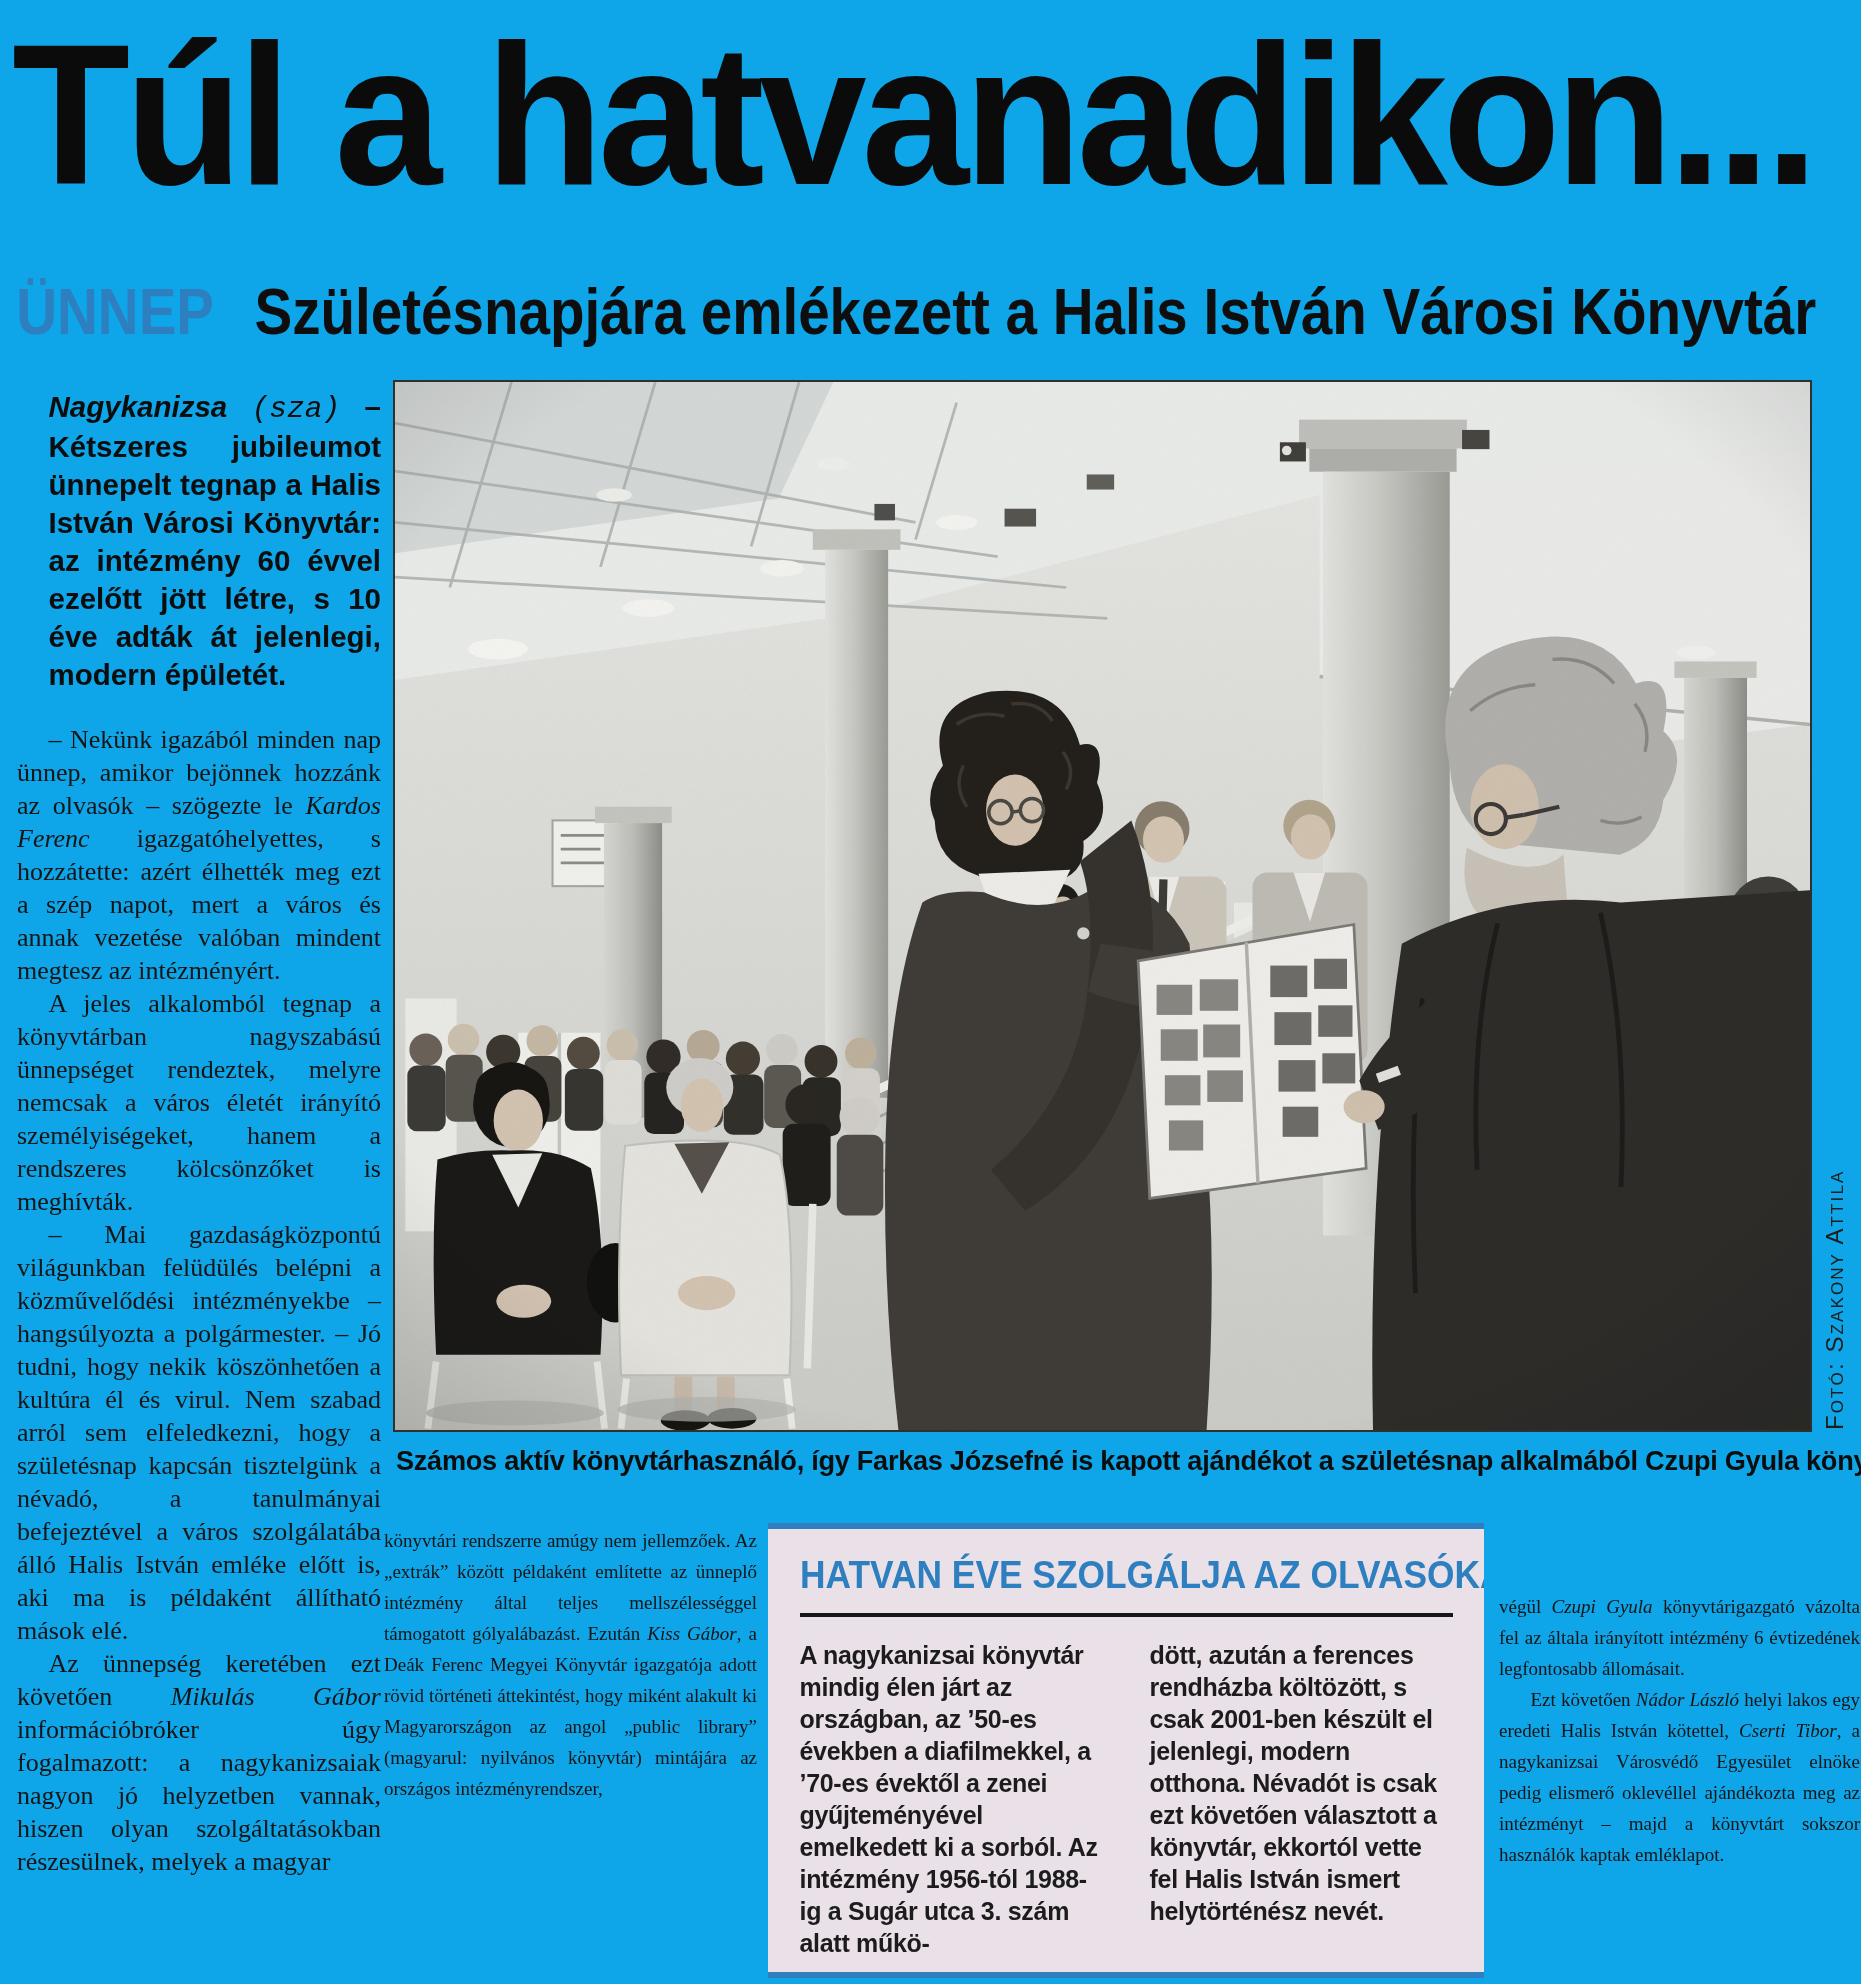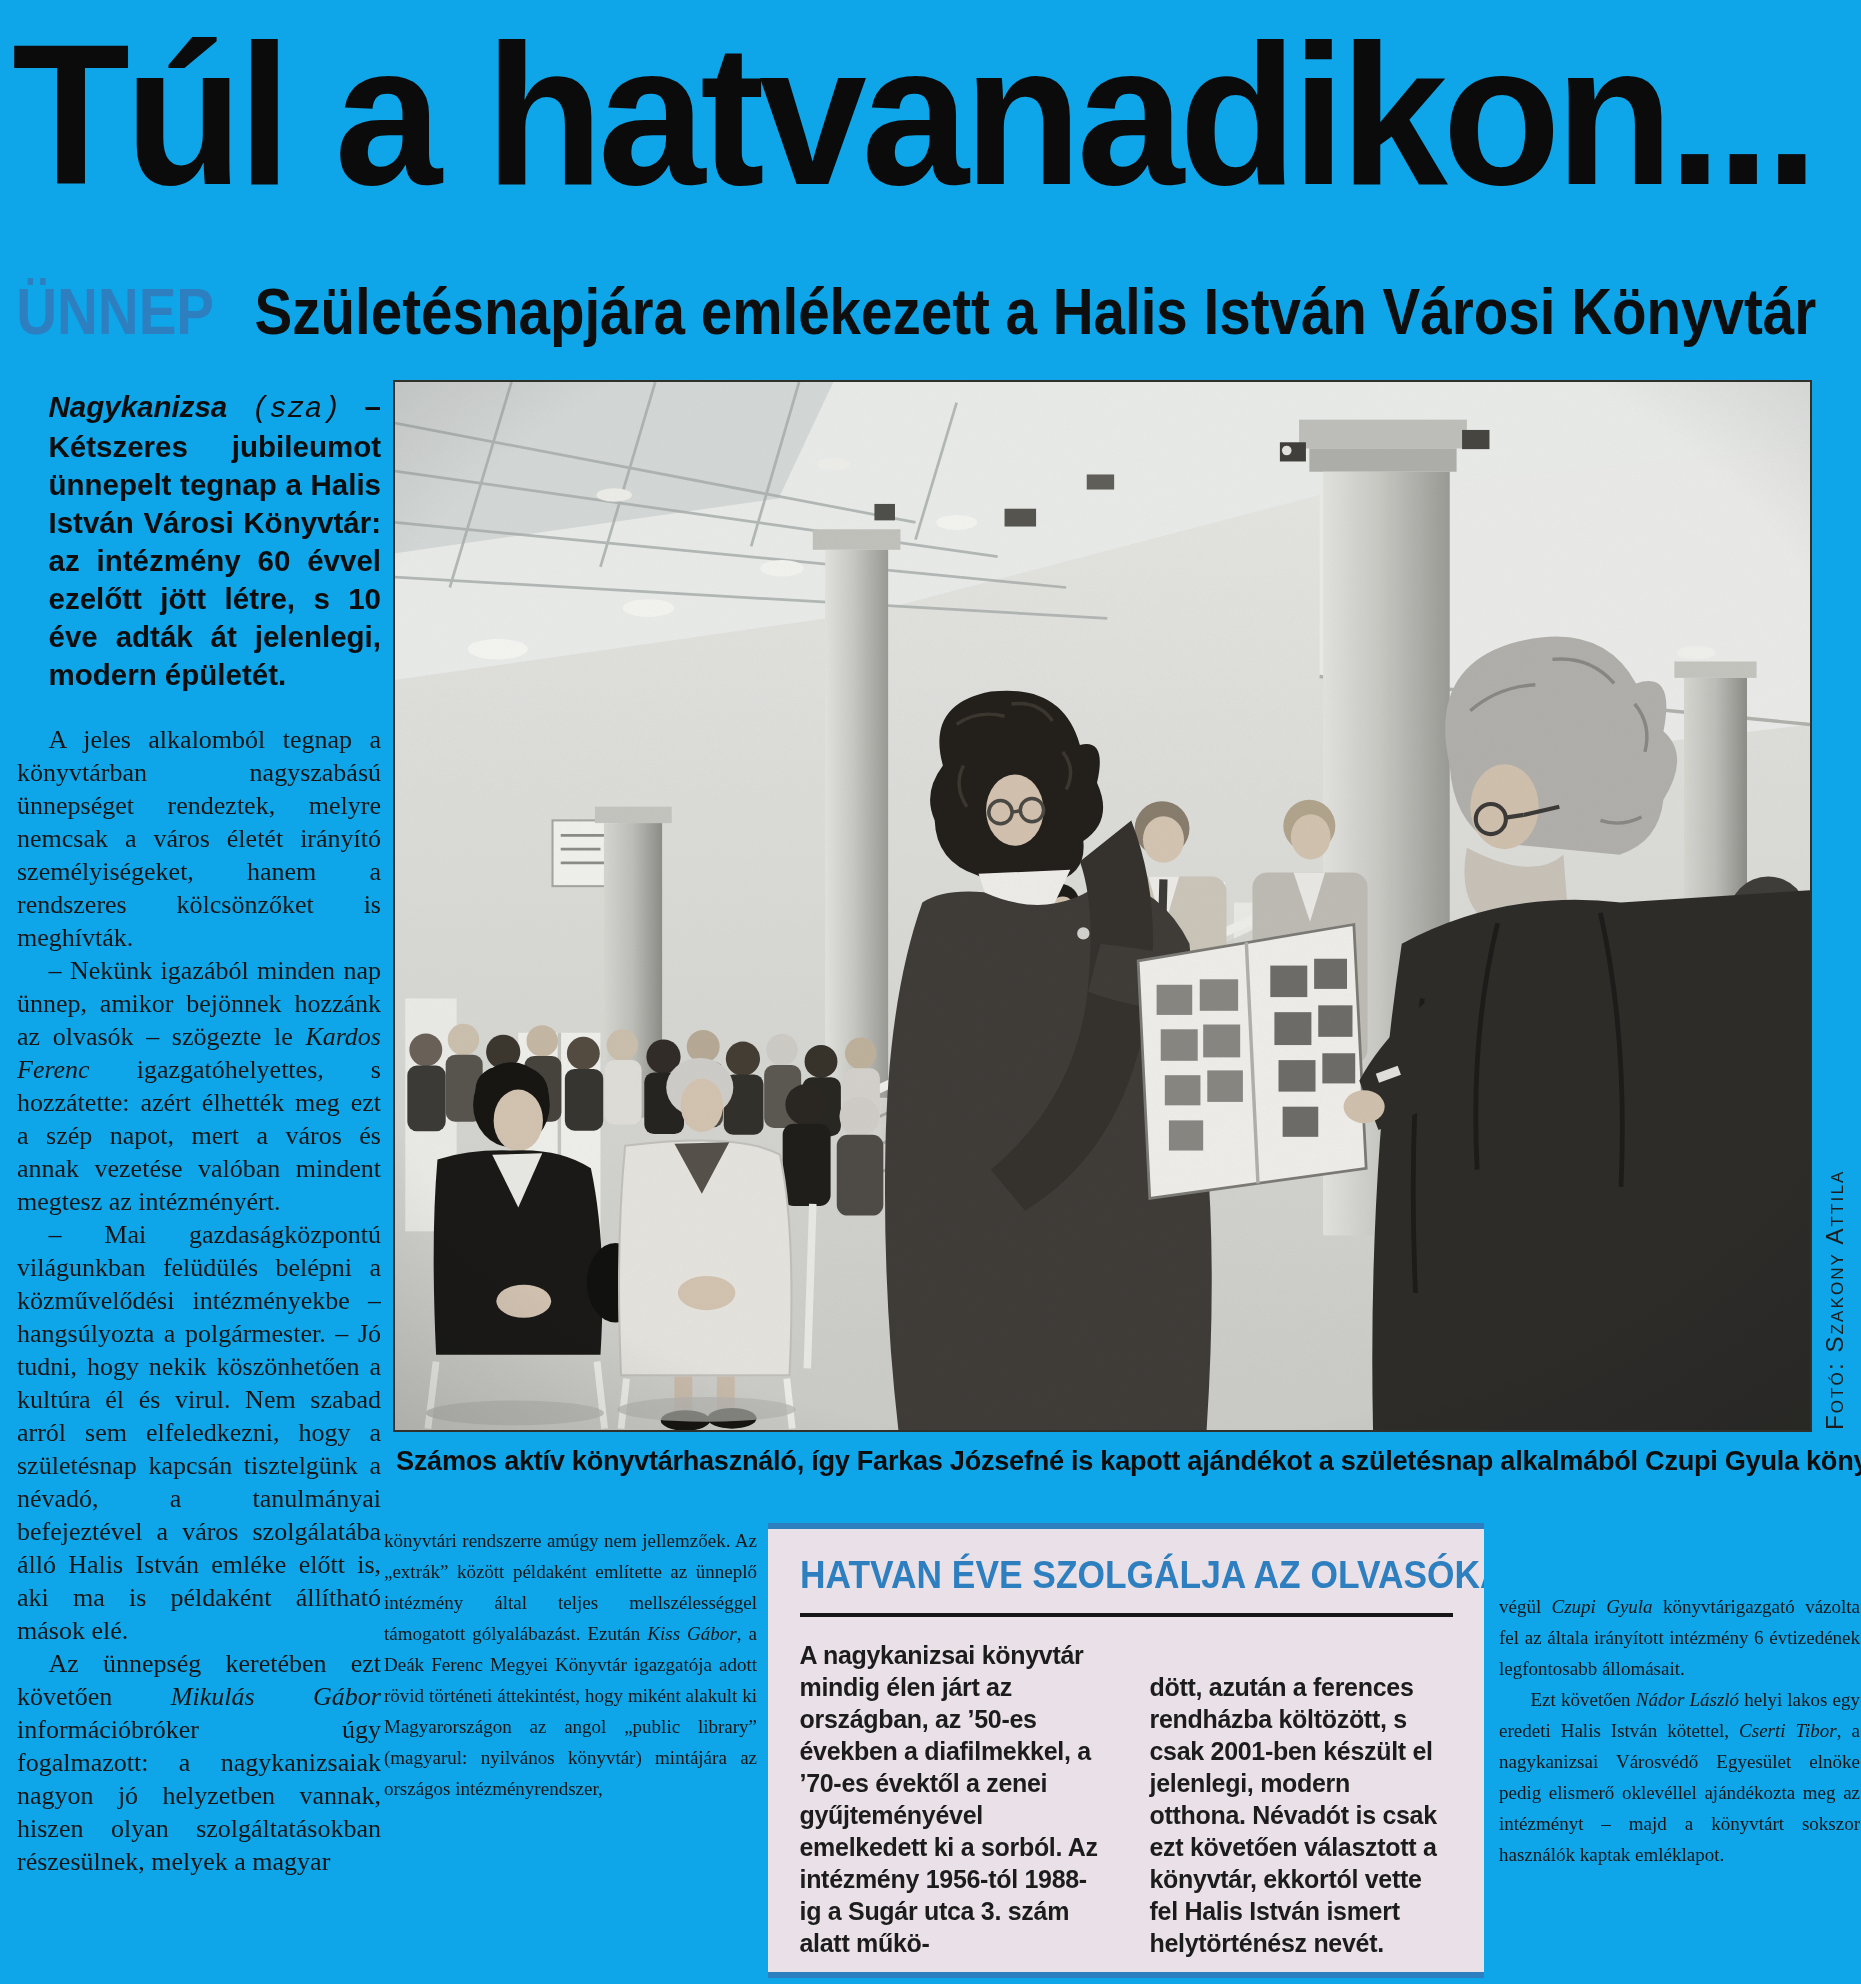--- a/index.html
+++ b/index.html
@@ -57,21 +57,21 @@
     box-sizing:border-box;background:#e9e1e7;
     border-top:6.2px solid #2e7fc0;border-bottom:6.2px solid #2e7fc0;
     padding:20.5px 31.5px 0 31.5px;overflow:hidden;
   }
   .infobox-title{
     margin:4.1px 0 16.4px 0;font-family:"Liberation Sans",sans-serif;font-weight:700;
     font-size:38px;color:#2e7fc0;letter-spacing:0;white-space:nowrap;
     transform:scaleX(0.93);transform-origin:left;
   }
   .infobox-rule{height:4.1px;background:#161616;margin:0 0 22px 0;}
-  .infobox-cols{display:flex;gap:47px;align-items:flex-end;}
+  .infobox-cols{display:flex;gap:47px;}
   .ib-col{
     flex:1;font-family:"Liberation Sans",sans-serif;font-weight:700;
     font-size:25px;line-height:32px;color:#1c1c1c;letter-spacing:-0.3px;
   }
 </style>
 </head>
 <body>
 
 <div class="page">
 
@@ -82,22 +82,22 @@
   <svg class="subhead-svg" viewBox="0 0 2682 132" xmlns="http://www.w3.org/2000/svg">
     <text x="0" y="103" font-size="96" textLength="2640" lengthAdjust="spacingAndGlyphs">
       <tspan class="kicker-t">ÜNNEP</tspan>
       <tspan class="subhead-t" dx="42">Születésnapjára emlékezett a Halis István Városi Könyvtár</tspan>
     </text>
   </svg>
 
   <div class="col col1">
     <p class="lead"><span class="loc">Nagykanizsa</span><span class="sig"> (sza) </span><span class="dash">– </span><span class="leadtext">Kétszeres jubileumot ünnepelt tegnap a Halis István Városi Könyvtár: az intézmény 60 évvel ezelőtt jött létre, s 10 éve adták át jelenlegi, modern épületét.</span></p>
     <div>
+        <p class="para"><span>– Nekünk igazából minden nap ünnep, amikor bejönnek hozzánk az olvasók – szögezte le </span><i>Kardos Ferenc</i><span> igazgatóhelyettes, s hozzátette: azért élhették meg ezt a szép napot, mert a város és annak vezetése valóban mindent megtesz az intézményért.</span></p>
         <p class="para"><span>A jeles alkalomból tegnap a könyvtárban nagyszabású ünnepséget rendeztek, melyre nemcsak a város életét irányító személyiségeket, hanem a rendszeres kölcsönzőket is meghívták.</span></p>
-        <p class="para"><span>– Nekünk igazából minden nap ünnep, amikor bejönnek hozzánk az olvasók – szögezte le </span><i>Kardos Ferenc</i><span> igazgatóhelyettes, s hozzátette: azért élhették meg ezt a szép napot, mert a város és annak vezetése valóban mindent megtesz az intézményért.</span></p>
         <p class="para"><span>– Mai gazdaságközpontú világunkban felüdülés belépni a közművelődési intézményekbe – hangsúlyozta a polgármester. – Jó tudni, hogy nekik köszönhetően a kultúra él és virul. Nem szabad arról sem elfeledkezni, hogy a születésnap kapcsán tisztelgünk a névadó, a tanulmányai befejeztével a város szolgálatába álló Halis István emléke előtt is, aki ma is példaként állítható mások elé.</span></p>
         <p class="para"><span>Az ünnepség keretében ezt követően </span><i>Mikulás Gábor</i><span> információbróker úgy fogalmazott: a nagykanizsaiak nagyon jó helyzetben vannak, hiszen olyan szolgáltatásokban részesülnek, melyek a magyar</span></p>
       </div>
   </div>
 
   <figure class="photo">
     <svg viewBox="0 0 2066 1530" preserveAspectRatio="none" xmlns="http://www.w3.org/2000/svg">
       <defs>
         <linearGradient id="wg" x1="0" y1="0" x2="0" y2="1">
           <stop offset="0" stop-color="#ededea"></stop>

